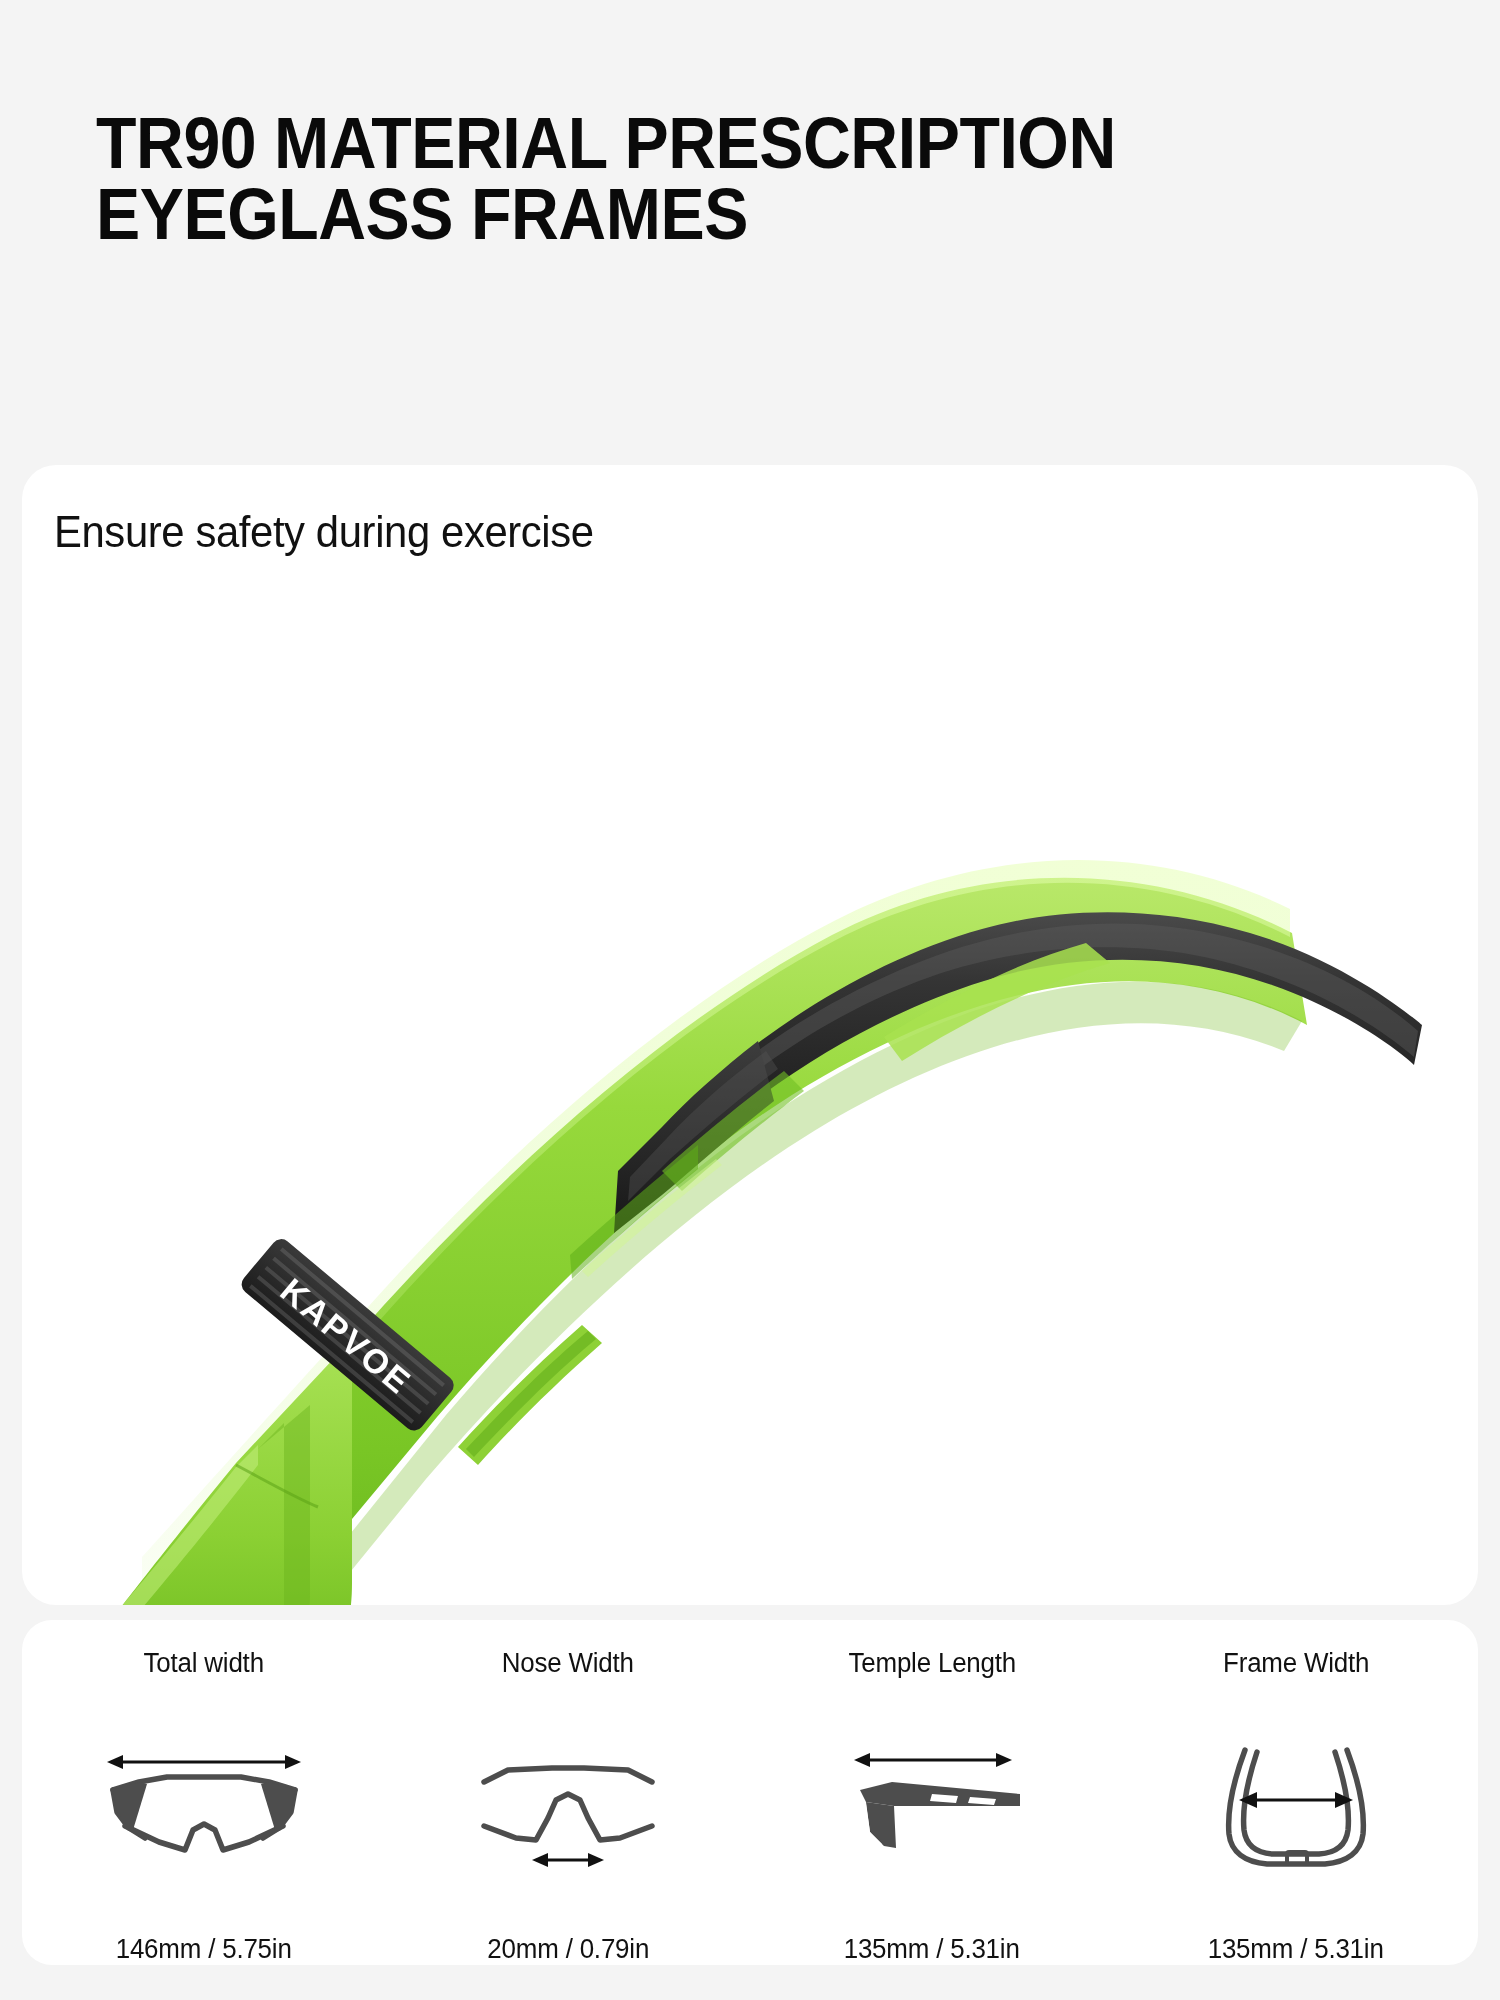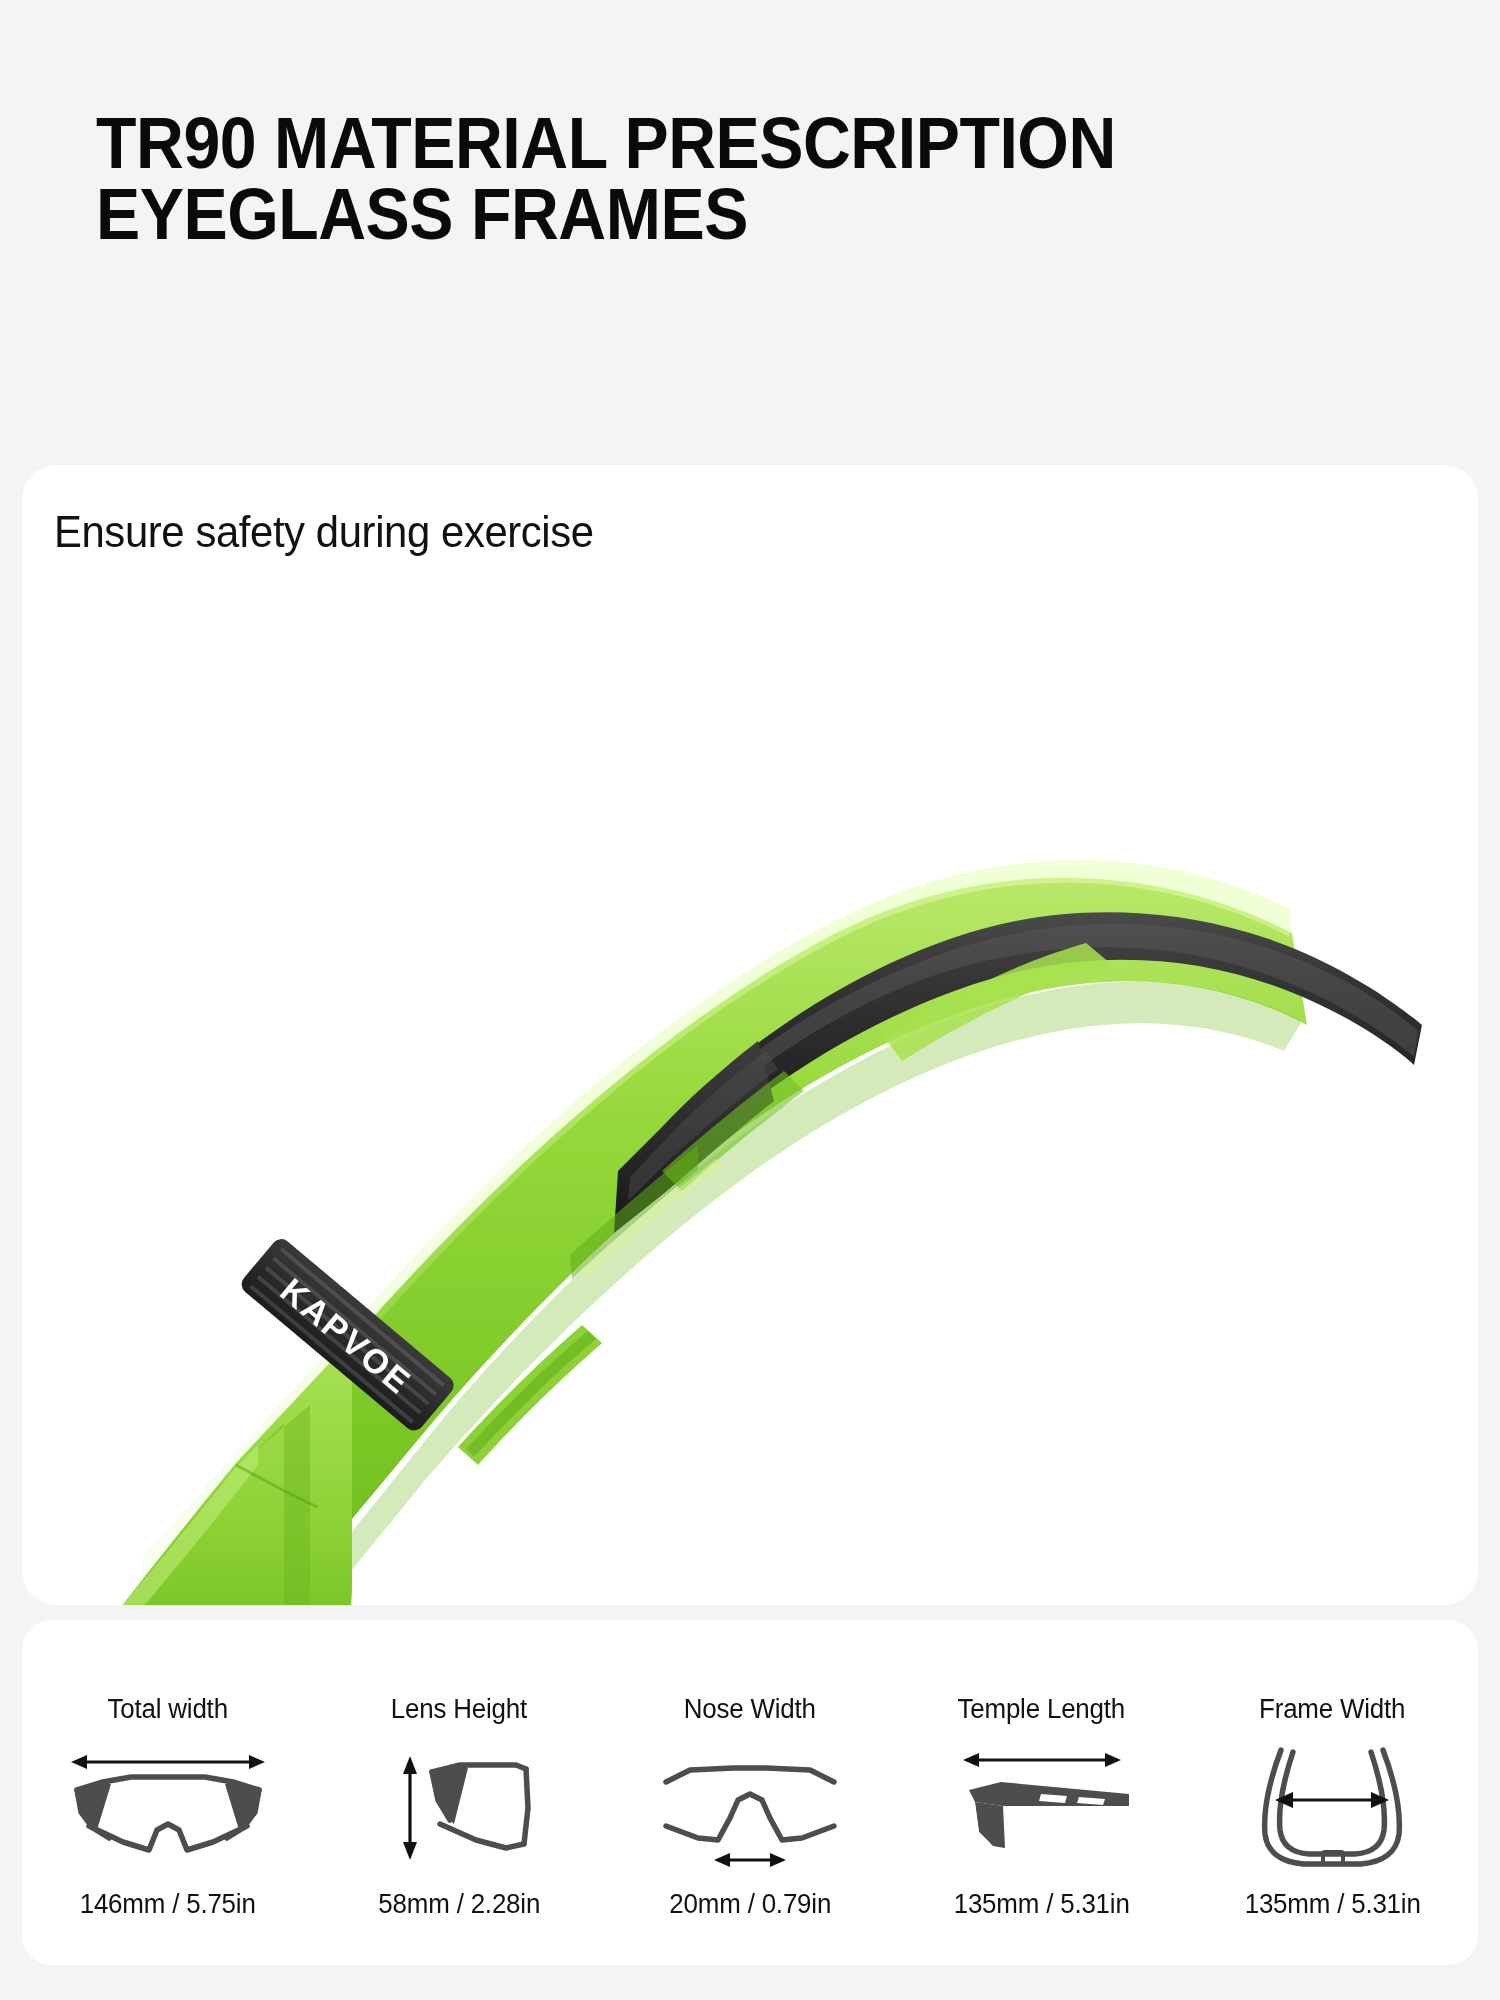--- a/index.html
+++ b/index.html
@@ -78,21 +78,21 @@
     border-radius: 30px;
     display: flex;
     flex-direction: row;
     align-items: stretch;
   }
   .spec-col {
     flex: 1 1 0;
     display: flex;
     flex-direction: column;
     align-items: center;
-    justify-content: center;
+    justify-content: space-between;
     padding-top: 28px;
   }
   .spec-label {
     font-size: 27px;
     font-weight: 400;
     color: #111111;
     letter-spacing: -0.2px;
     white-space: nowrap;
     transform: scaleX(0.96);
   }
@@ -262,40 +262,20 @@
           <path d="M 196,52 L 192,74 L 180,90 L 164,100"></path>
           <path d="M 26,88 L 60,104 L 86,112 L 94,92 L 105,86 L 116,92 L 124,112 L 150,104 L 184,88"></path>
         </g>
         <path d="M 14,52 L 40,44 L 48,46 L 34,92 L 30,90 L 18,74 Z" fill="#4d4d4d"></path>
         <path d="M 196,52 L 170,44 L 162,46 L 176,92 L 180,90 L 192,74 Z" fill="#4d4d4d"></path>
       </svg>
     </div>
     <div class="spec-value">146mm / 5.75in</div>
   </div>
 
-  <div class="spec-col">
-    <div class="spec-label">Lens Height</div>
-    <div class="spec-figure">
-      <svg width="150" height="140" viewBox="0 0 150 140">
-        <g stroke="#111" stroke-width="3.2" fill="none">
-          <line x1="26" y1="30" x2="26" y2="110"></line>
-        </g>
-        <polygon points="26,18 19,36 33,36" fill="#111"></polygon>
-        <polygon points="26,122 19,104 33,104" fill="#111"></polygon>
-        <g stroke="#4d4d4d" stroke-width="5.5" fill="none" stroke-linejoin="round" stroke-linecap="round">
-          <path d="M 48,34 L 76,27 L 132,27 L 142,31"></path>
-          <path d="M 48,34 L 54,62 L 66,82"></path>
-          <path d="M 56,86 L 92,102 L 122,110 L 140,106"></path>
-          <path d="M 142,31 L 144,70 L 140,106"></path>
-        </g>
-        <path d="M 48,34 L 76,27 L 84,30 L 70,86 L 66,82 L 54,62 Z" fill="#4d4d4d"></path>
-      </svg>
-    </div>
-    <div class="spec-value">58mm / 2.28in</div>
-  </div>
 
   <div class="spec-col">
     <div class="spec-label">Nose Width</div>
     <div class="spec-figure">
       <svg width="180" height="140" viewBox="0 0 180 140">
         <g stroke="#4d4d4d" stroke-width="5.5" fill="none" stroke-linejoin="round" stroke-linecap="round">
           <path d="M 6,44 L 30,32 L 74,30 L 106,30 L 150,32 L 174,44"></path>
           <path d="M 6,88 L 38,100 L 58,102 L 70,80 L 78,62 L 90,56 L 102,62 L 110,80 L 122,102 L 142,100 L 174,88"></path>
         </g>
         <g stroke="#111" stroke-width="3.2" fill="none">

